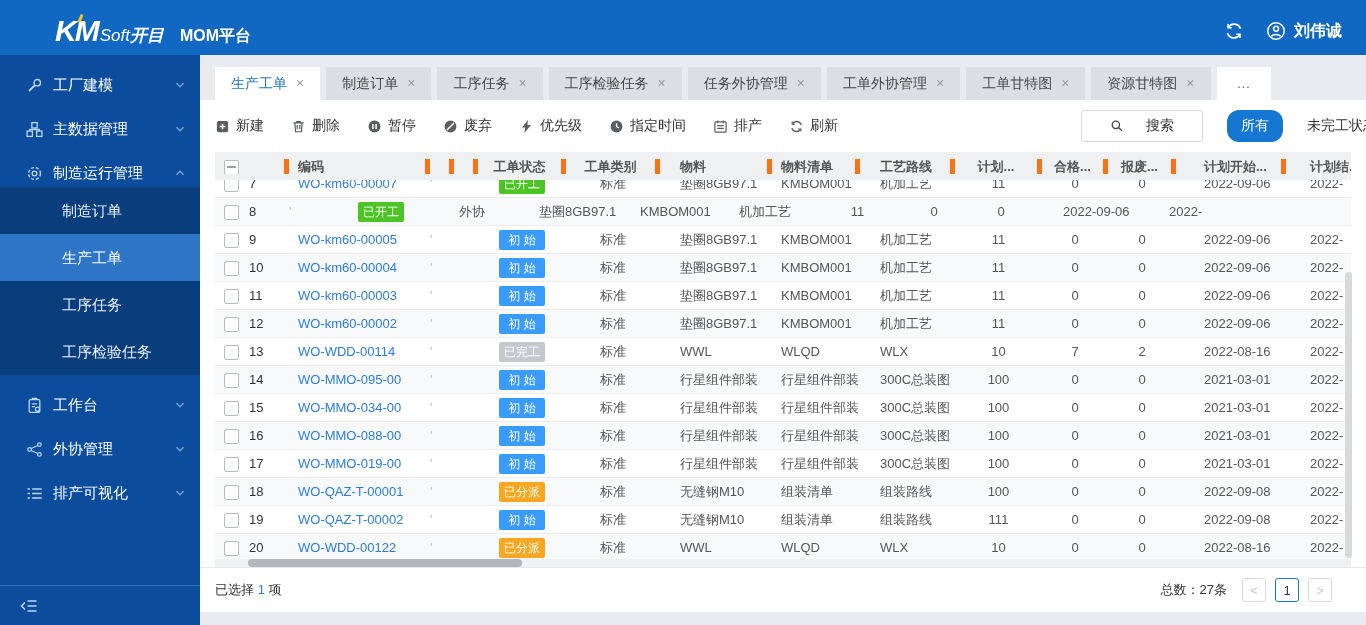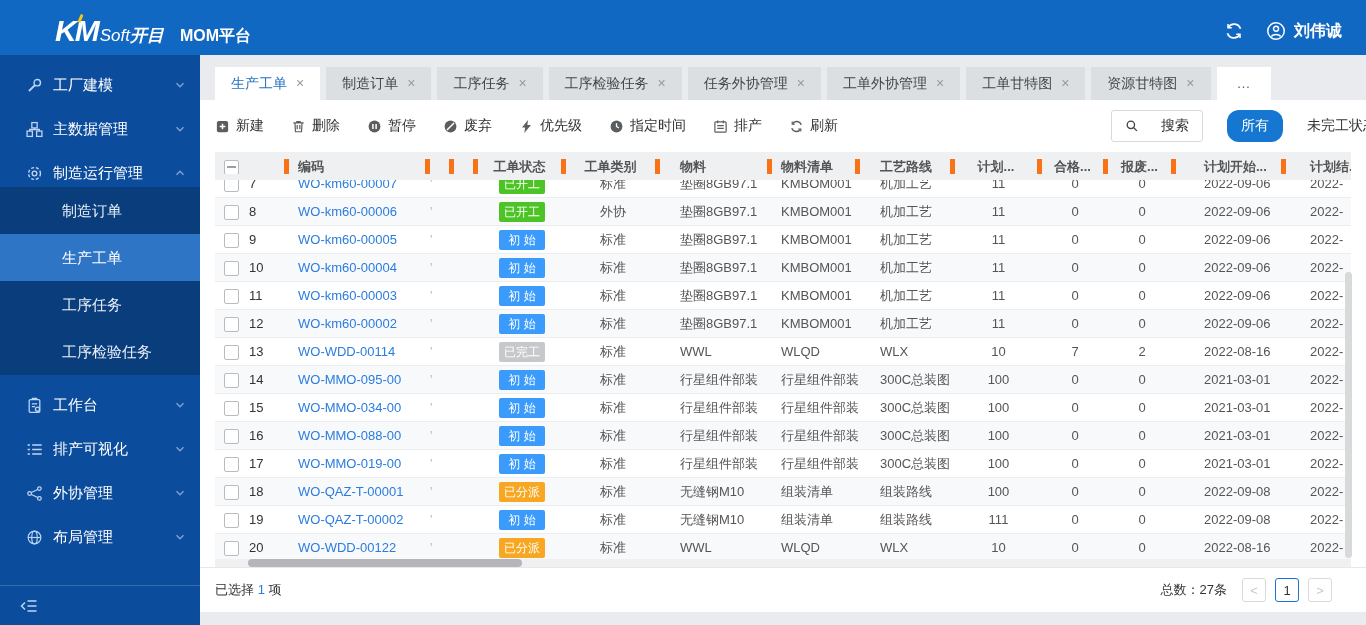--- a/index.html
+++ b/index.html
@@ -45,21 +45,21 @@
 
   .card { position:relative; width:1166px; height:512px; background:#fff; }
 
   
   .toolbar { position:absolute; left:0; top:0; width:1338px; height:52px; display:flex; align-items:center; padding:0 15px; }
   .tb-actions { display:flex; align-items:center; gap:27px; color:#333; }
   .tb-btn { display:flex; align-items:center; gap:6px; font-size:14px; color:#333; cursor:pointer; background:none; border:none; }
   .tb-ic { width:15px; height:15px; display:inline-flex; color:#5b5e61; }
   .tb-right { margin-left:auto; display:flex; align-items:center; gap:24px; }
   .search-btn { display:flex; align-items:center; gap:22px; border:1px solid #d9d9d9; border-radius:3px;
-    background:#fff; padding:6px 13px; font-size:14px; color:#333; cursor:pointer; }
+    background:#fff; padding:6px 28px; font-size:14px; color:#333; cursor:pointer; }
   .search-ic { width:14px; height:14px; display:inline-flex; color:#444; }
   .filter-btn { background:#1677d2; color:#fff; border:none; border-radius:12px; padding:7px 14px; font-size:14px; cursor:pointer; }
   .filter-link { font-size:14px; color:#333; cursor:pointer; white-space:nowrap; }
 
   
   .tbl-wrap { position:absolute; left:15px; top:52px; width:1136px; height:407px; overflow:hidden; }
   .trow { display:flex; align-items:center; height:28px; width:1191px; flex-shrink:0; }
   .thead { background:#eef0f2; color:#333; font-size:13px; font-weight:bold; }
   .thead .cell { border-right:5px solid #f97316; height:14px; line-height:14px; }
   .thead .c-check { border-right:none; }
@@ -203,56 +203,41 @@
       </span>
       <span class="side-label">工作台</span>
       <span class="chev">
         <svg viewBox="0 0 12 12" fill="none" stroke="#9dbde4" stroke-width="1.5">
             <path d="M2.5 4.2L6 7.7l3.5-3.5"></path>
           </svg>
       </span>
     </div>
     <div class="side-item">
       <span class="side-icon">
-        <svg viewBox="0 0 16 16" fill="none" stroke="#bcd6f3" stroke-width="1.3">
-          <path d="M5.8 3.8h9M5.8 8h9M5.8 12.2h9M1.5 3.8h2.2M1.5 8h2.2M1.5 12.2h2.2"></path>
-        </svg>
-      </span>
-      <span class="side-label">排产可视化</span>
-      <span class="chev">
-        <svg viewBox="0 0 12 12" fill="none" stroke="#9dbde4" stroke-width="1.5">
-            <path d="M2.5 4.2L6 7.7l3.5-3.5"></path>
-          </svg>
-      </span>
-    </div>
-    <div class="side-item">
-      <span class="side-icon">
         <svg viewBox="0 0 16 16" fill="none" stroke="#bcd6f3" stroke-width="1.2">
           <circle cx="12.6" cy="3.4" r="1.7"></circle>
             <circle cx="3.4" cy="8" r="1.7"></circle>
             <circle cx="12.6" cy="12.6" r="1.7"></circle>
           <path d="M5 7.1l6-2.9M5 8.9l6 2.9"></path>
         </svg>
       </span>
       <span class="side-label">外协管理</span>
       <span class="chev">
         <svg viewBox="0 0 12 12" fill="none" stroke="#9dbde4" stroke-width="1.5">
             <path d="M2.5 4.2L6 7.7l3.5-3.5"></path>
           </svg>
       </span>
     </div>
     <div class="side-item">
       <span class="side-icon">
-        <svg viewBox="0 0 16 16" fill="none" stroke="#bcd6f3" stroke-width="1.1">
-          <circle cx="8" cy="8" r="6"></circle>
-            <ellipse cx="8" cy="8" rx="2.6" ry="6"></ellipse>
-            <path d="M2 8h12"></path>
-        </svg>
-      </span>
-      <span class="side-label">布局管理</span>
+        <svg viewBox="0 0 16 16" fill="none" stroke="#bcd6f3" stroke-width="1.3">
+          <path d="M5.8 3.8h9M5.8 8h9M5.8 12.2h9M1.5 3.8h2.2M1.5 8h2.2M1.5 12.2h2.2"></path>
+        </svg>
+      </span>
+      <span class="side-label">排产可视化</span>
       <span class="chev">
         <svg viewBox="0 0 12 12" fill="none" stroke="#9dbde4" stroke-width="1.5">
             <path d="M2.5 4.2L6 7.7l3.5-3.5"></path>
           </svg>
       </span>
     </div>
     <div class="side-bottom">
       <span class="collapse-ic">
         <svg viewBox="0 0 18 18" fill="none" stroke="#bcd6f3" stroke-width="1.5">
           <path d="M7.5 4h9M7.5 9h9M7.5 14h9"></path>
@@ -427,21 +412,20 @@
     <div class="cell c-plan">11</div>
     <div class="cell c-ok">0</div>
     <div class="cell c-scrap">0</div>
     <div class="cell c-start">2022-09-06</div>
     <div class="cell c-end">2022-</div>
   </div>
 
   <div class="trow alt">
     <div class="cell c-check"><span class="cb"></span></div>
     <div class="cell c-num">8</div>
-    <div class="cell c-code"><span class="code-link">WO-km60-00006</span></div>
     <div class="cell c-n1">'</div>
     <div class="cell c-n2"></div>
     <div class="cell c-status"><span class="badge" style="background: rgb(76, 196, 37);">已开工</span></div>
     <div class="cell c-type">外协</div>
     <div class="cell c-mat">垫圈8GB97.1</div>
     <div class="cell c-bom">KMBOM001</div>
     <div class="cell c-route">机加工艺</div>
     <div class="cell c-plan">11</div>
     <div class="cell c-ok">0</div>
     <div class="cell c-scrap">0</div>

